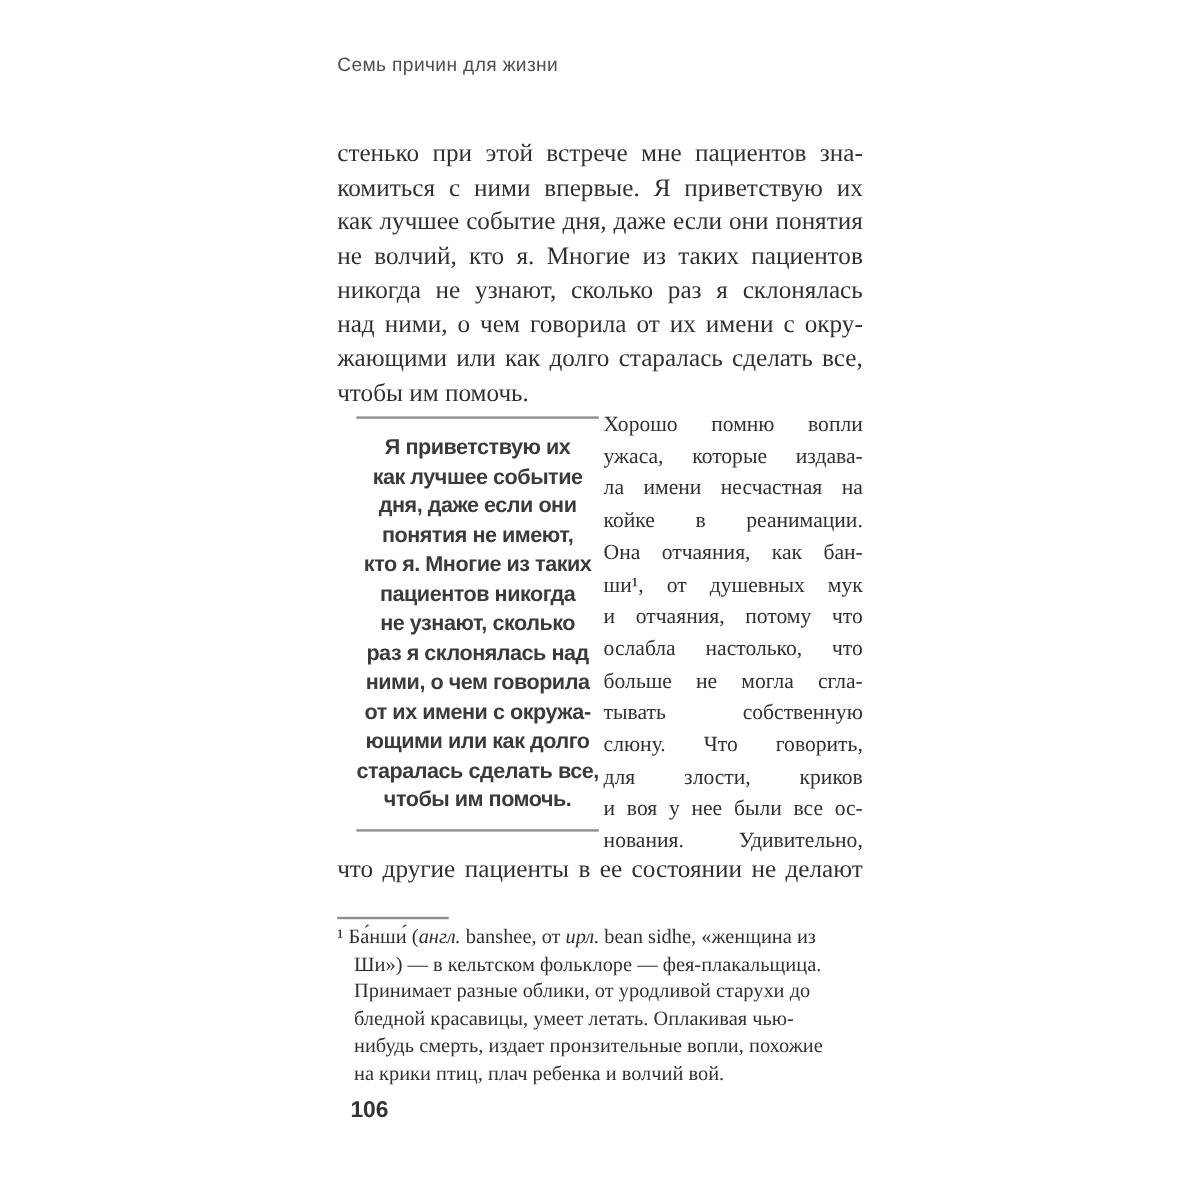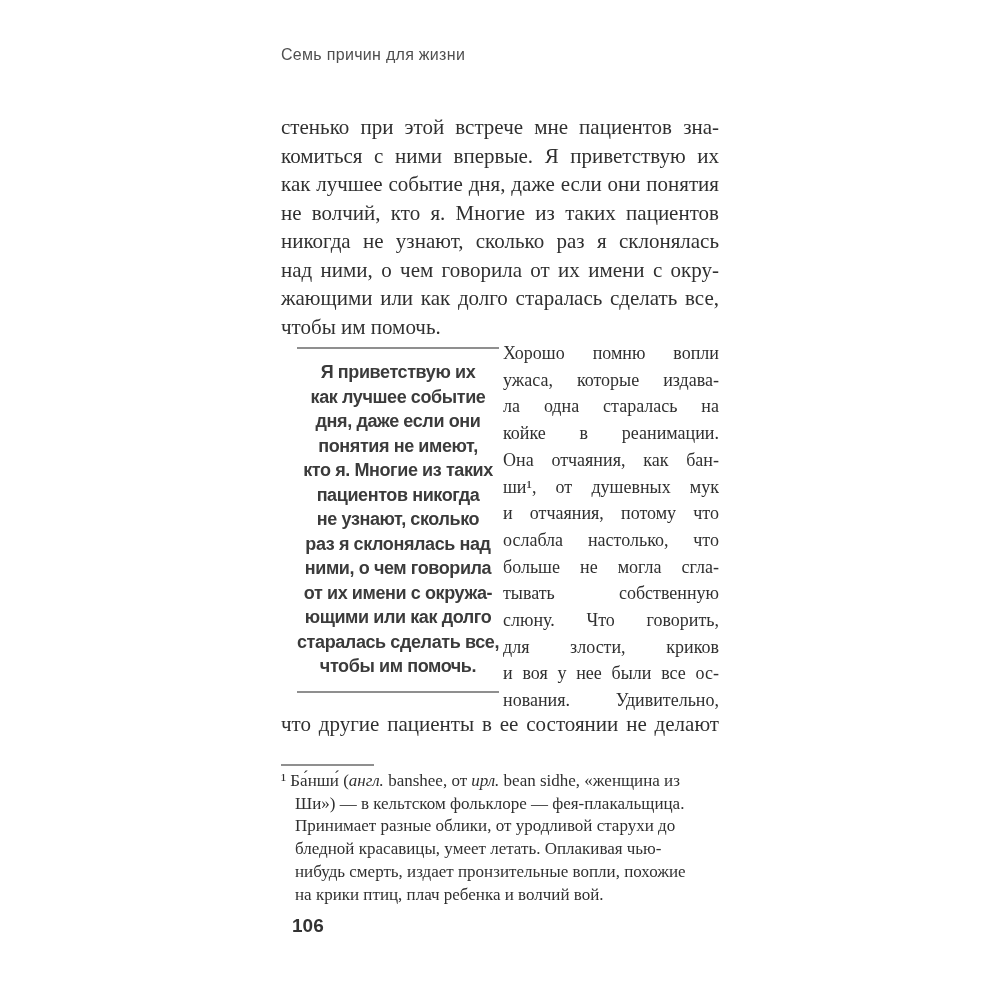--- a/index.html
+++ b/index.html
@@ -137,21 +137,21 @@
       <div class="qline">ними, о чем говорила</div>
       <div class="qline">от их имени с окружа-</div>
       <div class="qline">ющими или как долго</div>
       <div class="qline">старалась сделать все,</div>
       <div class="qline">чтобы им помочь.</div>
     </div>
 
   <div class="column">
       <div class="line j">Хорошо помню вопли</div>
       <div class="line j">ужаса, которые издава-</div>
-      <div class="line j">ла одна старалась на</div>
+      <div class="line j">ла имени несчастная на</div>
       <div class="line j">койке в реанимации.</div>
       <div class="line j">Она отчаяния, как бан-</div>
       <div class="line j">ши¹, от душевных мук</div>
       <div class="line j">и отчаяния, потому что</div>
       <div class="line j">ослабла настолько, что</div>
       <div class="line j">больше не могла сгла-</div>
       <div class="line j">тывать собственную</div>
       <div class="line j">слюну. Что говорить,</div>
       <div class="line j">для злости, криков</div>
       <div class="line j">и воя у нее были все ос-</div>

